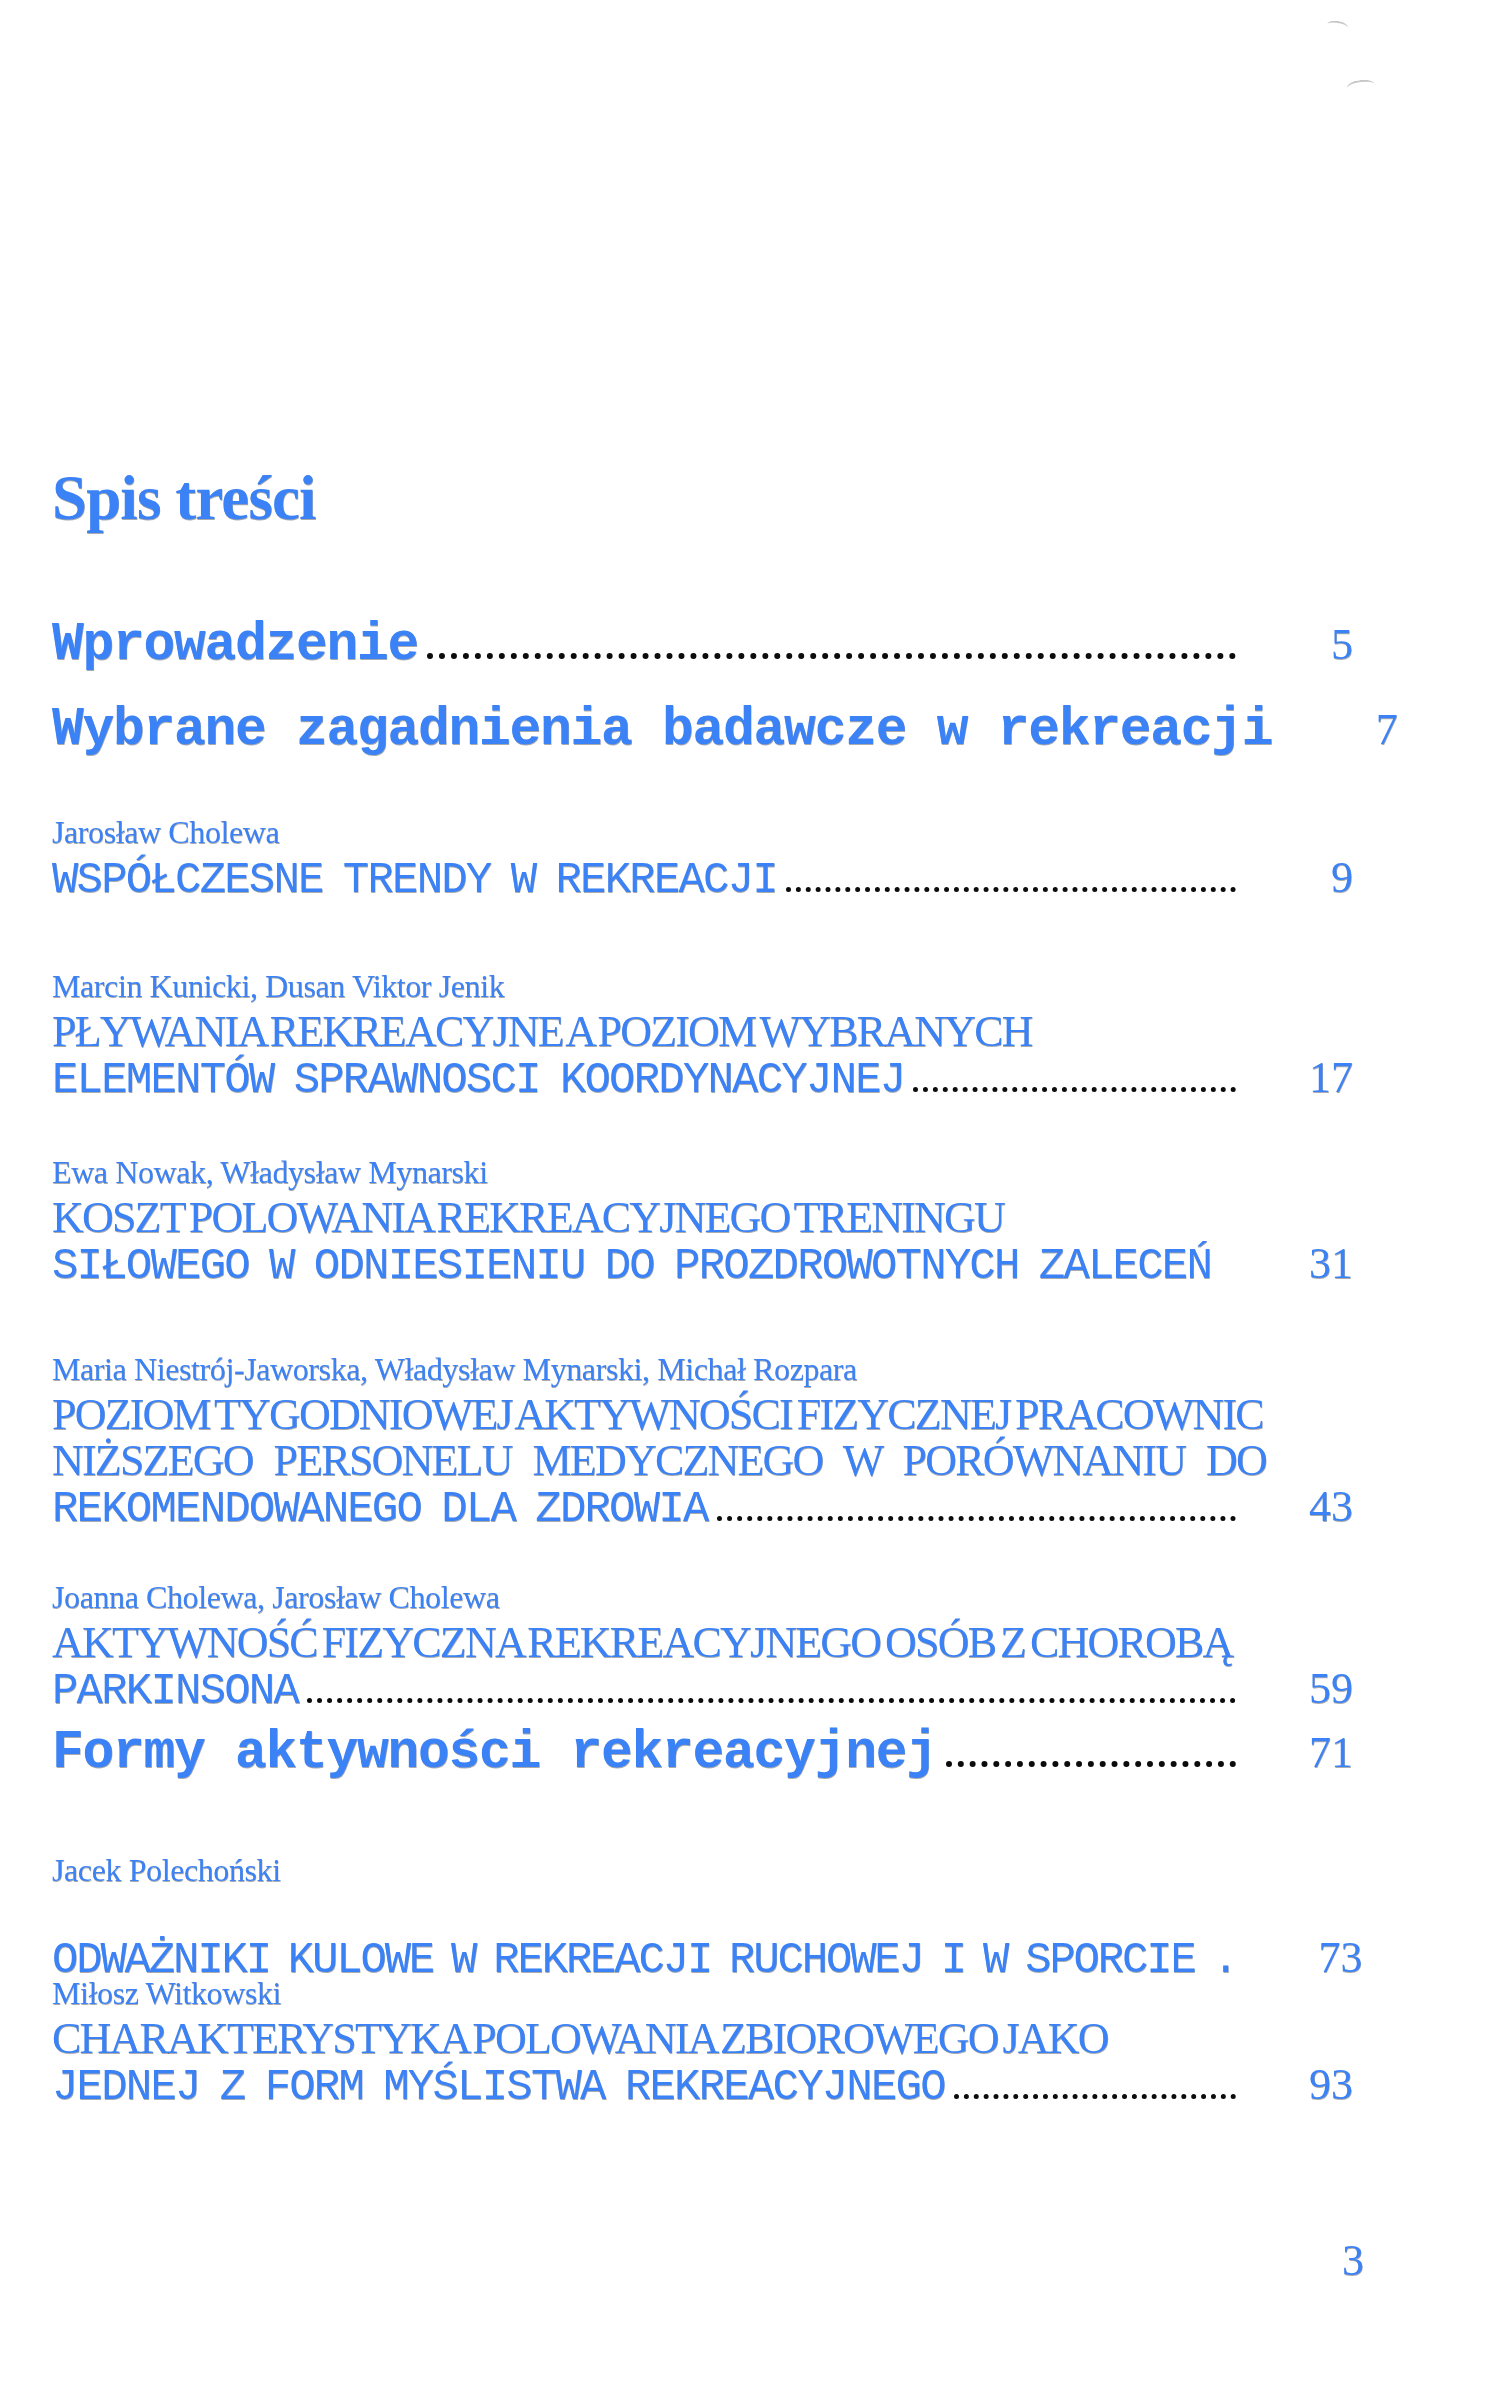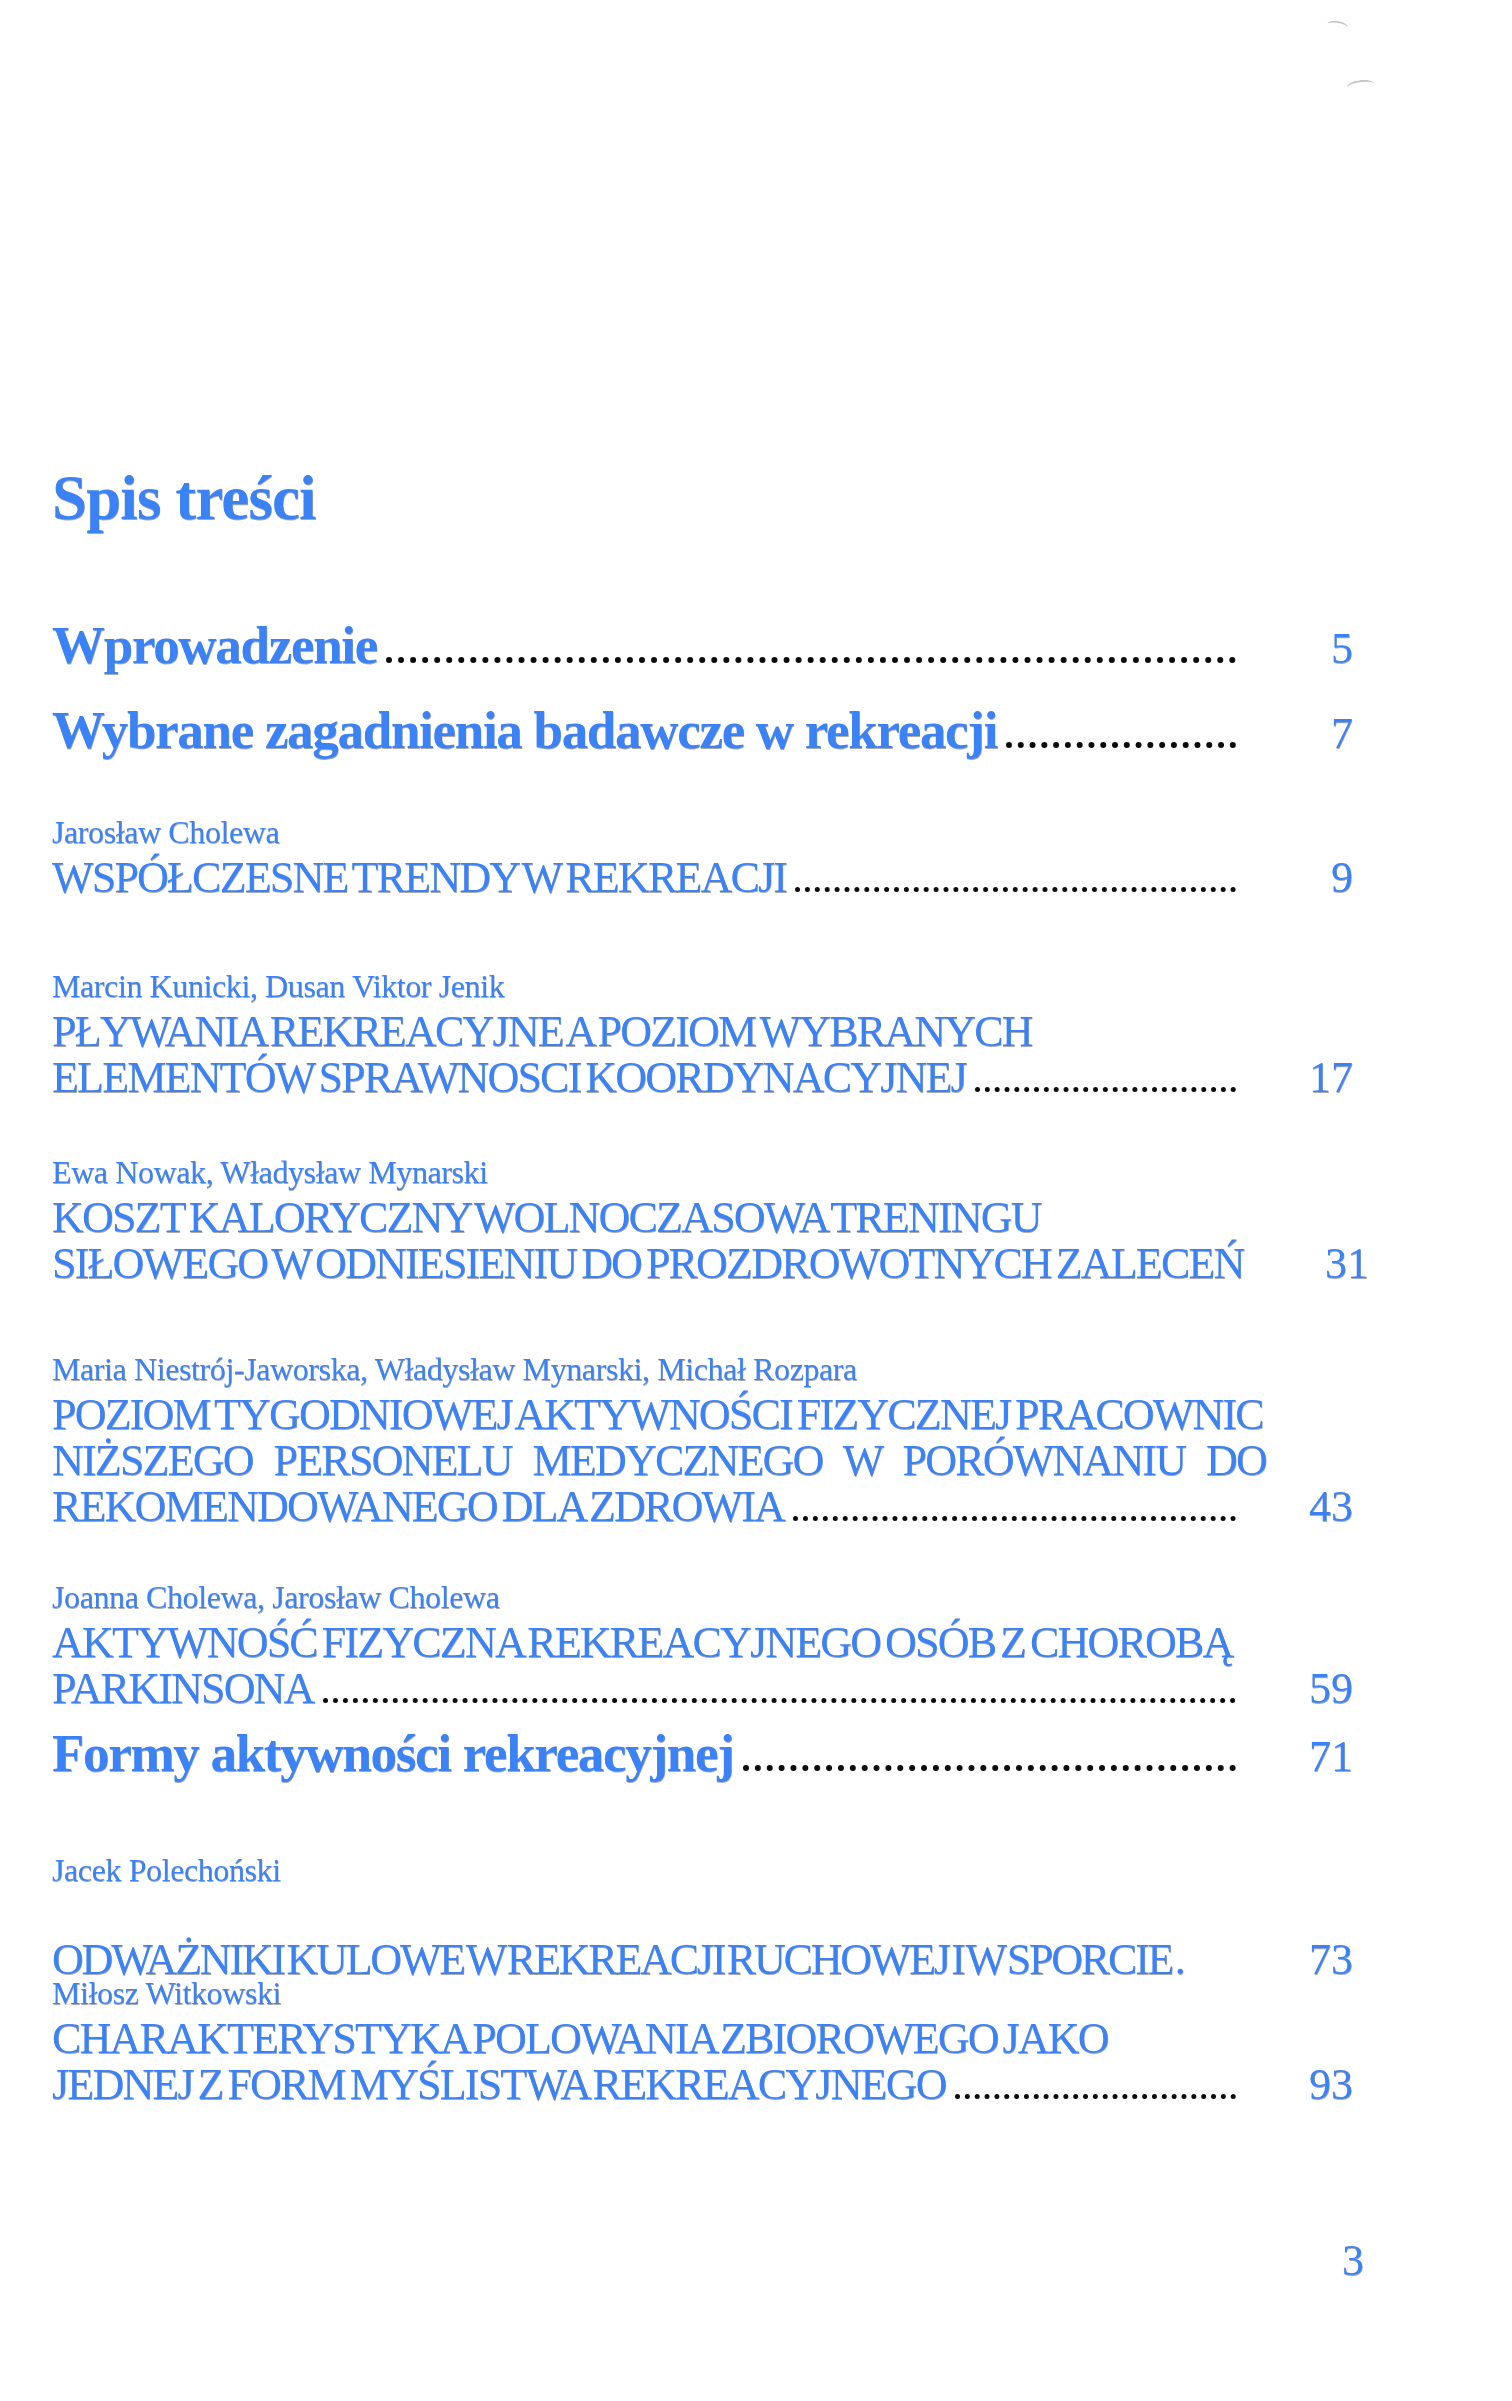--- a/index.html
+++ b/index.html
@@ -28,21 +28,21 @@
     font-size:44px;line-height:46px;letter-spacing:-1.8px;word-spacing:-4.4px;
     white-space:nowrap;
   }
   .tl.justify{
     white-space:normal;width:1214px;
     text-align:justify;text-align-last:justify;
     letter-spacing:-1.8px;word-spacing:normal;
   }
   .tl.tight{letter-spacing:-2.2px;word-spacing:-6.2px;margin-top:44px;}
   .row{display:flex;align-items:baseline;}
-  .row .t{flex:0 0 auto;}
+  .row .t{flex:0 0 auto;font-family:Liberation Mono, monospace;}
   .dots{
     flex:1 1 auto;min-width:0;height:0;
     border-bottom:5.3px dotted #0c0c0c;
     margin:0 3.6px 0 9px;
   }
   .dots.none{visibility:hidden;border-bottom-color:transparent;}
   .pnum{
     flex:0 0 auto;min-width:113px;text-align:right;
     font-size:44px;line-height:46px;font-weight:normal;letter-spacing:0;
   }
@@ -99,21 +99,21 @@
     <div class="tl">PŁYWANIA REKREACYJNE A POZIOM WYBRANYCH</div>
     <div class="row">
       <span class="t tl">ELEMENTÓW SPRAWNOSCI KOORDYNACYJNEJ</span>
       <span class="dots"></span>
       <span class="pnum">17</span>
     </div>
   </div>
 
   <div class="entry" style="top:1149px">
     <div class="authors">Ewa Nowak, Władysław Mynarski</div>
-    <div class="tl">KOSZT KALORYCZNY WOLNOCZASOWA TRENINGU</div>
+    <div class="tl">KOSZT POLOWANIA REKREACYJNEGO TRENINGU</div>
     <div class="row">
       <span class="t tl">SIŁOWEGO W ODNIESIENIU DO PROZDROWOTNYCH ZALECEŃ</span>
       <span class="dots none"></span>
       <span class="pnum">31</span>
     </div>
   </div>
 
   <div class="entry" style="top:1346px">
     <div class="authors">Maria Niestrój-Jaworska, Władysław Mynarski, Michał Rozpara</div>
     <div class="tl">POZIOM TYGODNIOWEJ AKTYWNOŚCI FIZYCZNEJ PRACOWNIC</div>

